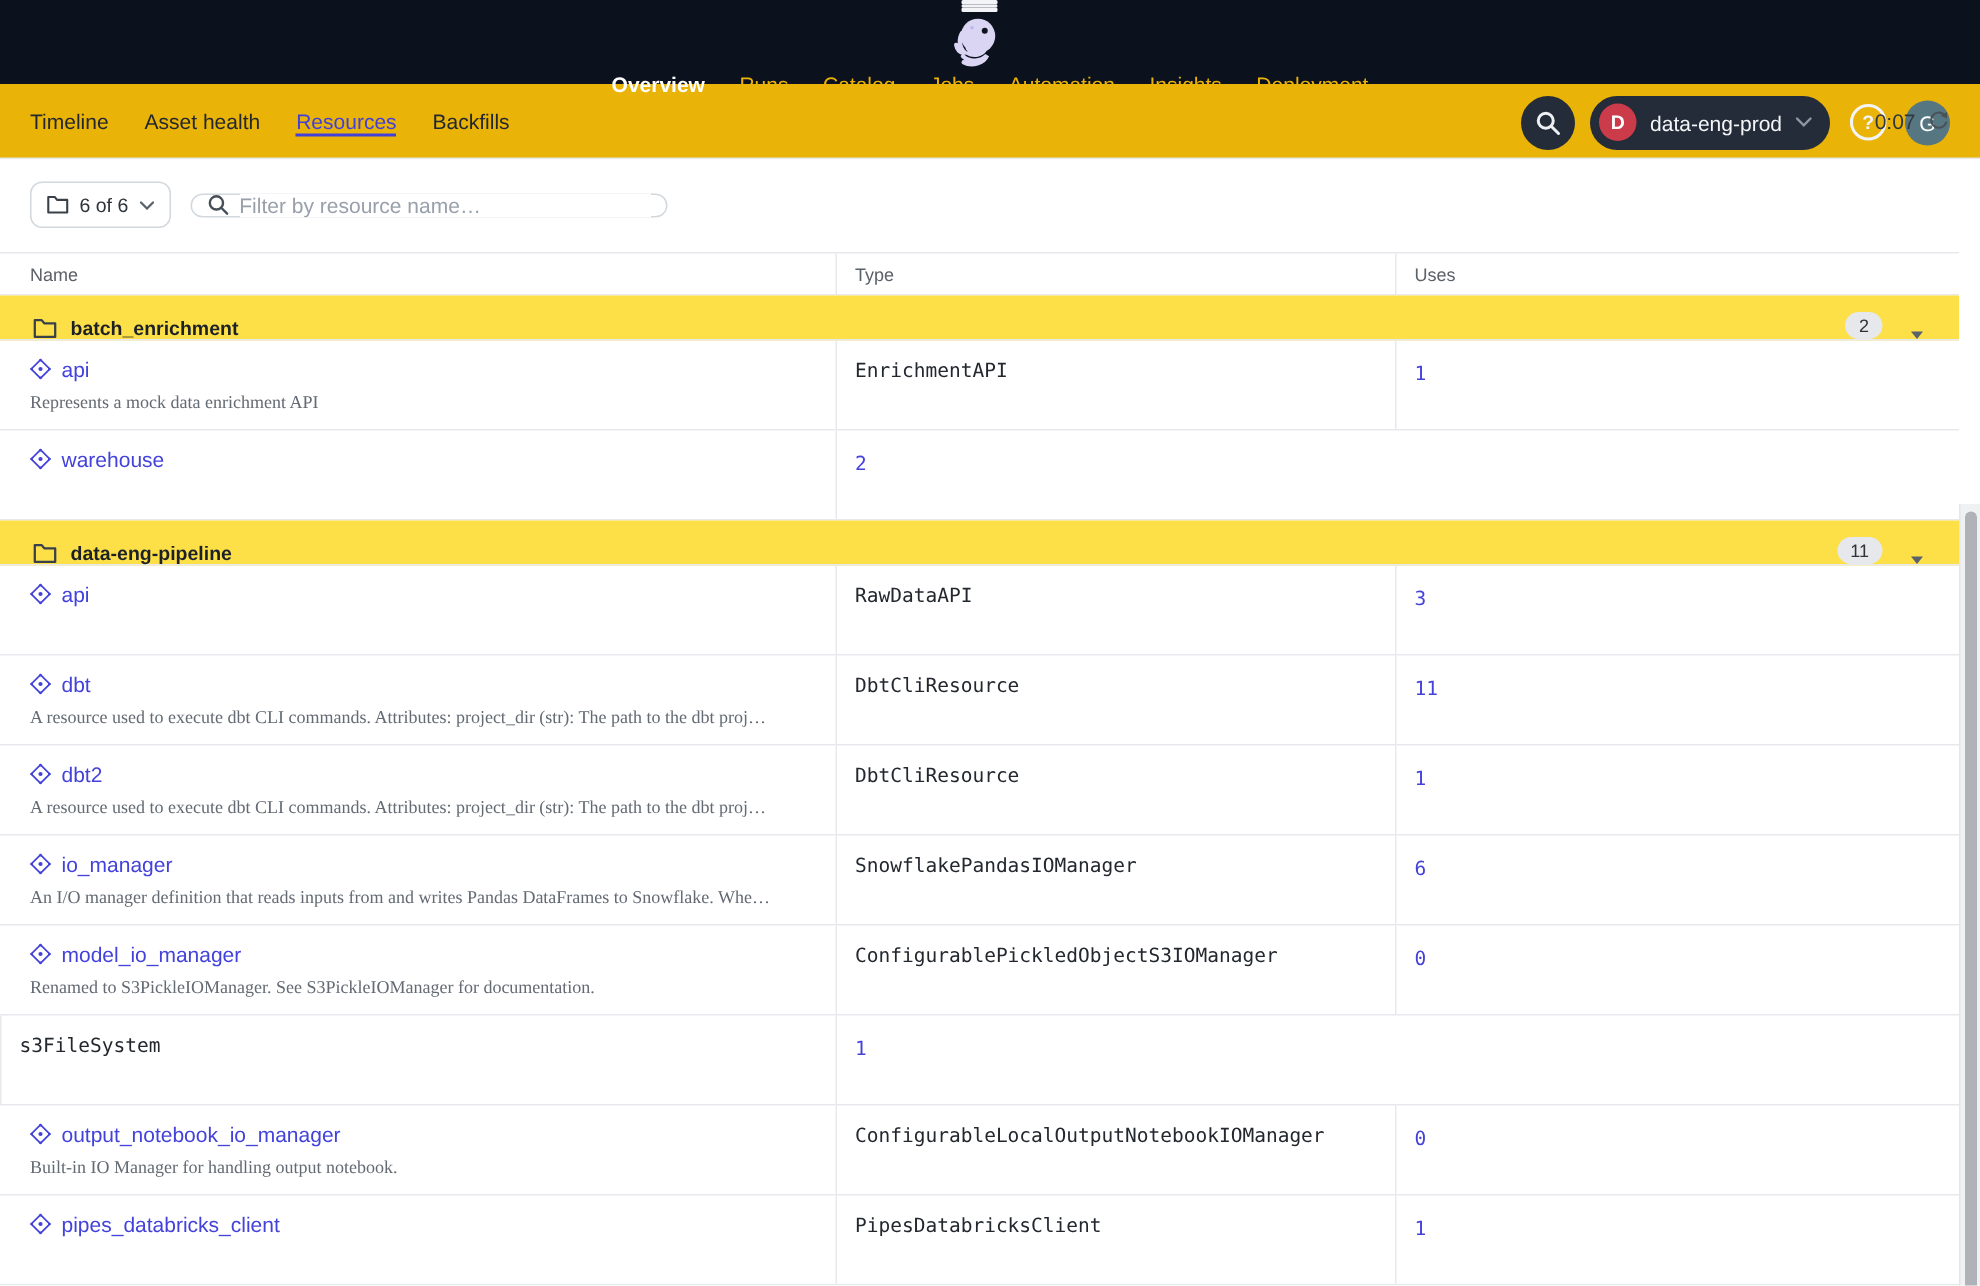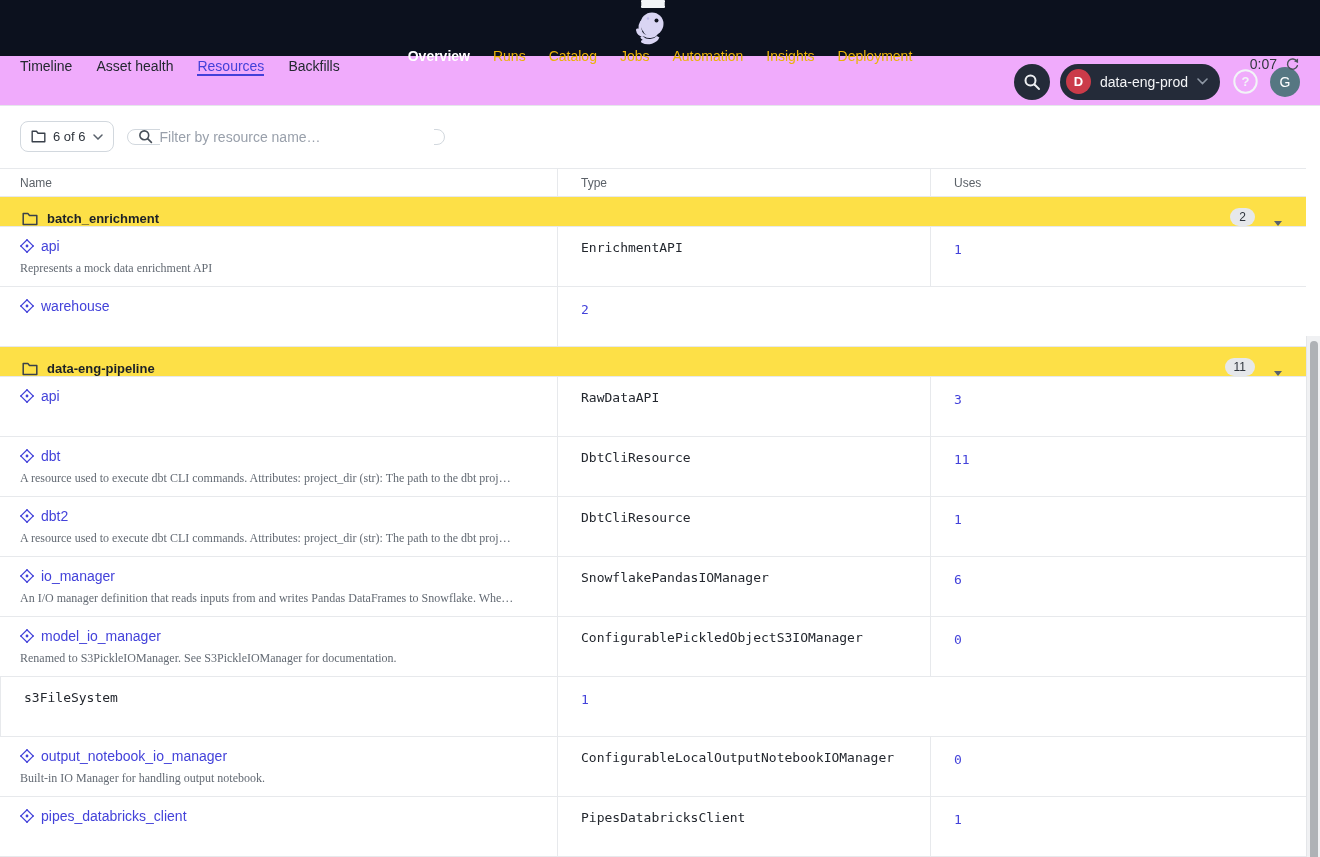--- a/index.html
+++ b/index.html
@@ -16,41 +16,41 @@
   .nav-item.active { color:#ffffff; font-weight:700; }
   .topnav-right { margin-left:auto; display:flex; align-items:center; gap:10px; }
   .circle-btn { width:36px; height:36px; border-radius:50%; background:#242b39; display:flex; align-items:center; justify-content:center; cursor:pointer; }
   .deploy-pill { height:36px; border-radius:18px; background:#242b39; display:flex; align-items:center; gap:9px; padding:0 12px 0 6px; cursor:pointer; }
   .deploy-d { width:25px; height:25px; border-radius:50%; background:#cb3b49; color:#fff; font-size:13px; font-weight:700; display:flex; align-items:center; justify-content:center; }
   .deploy-label { color:#f4f5f7; font-size:14px; }
   .help-btn { width:30px; height:30px; display:flex; align-items:center; justify-content:center; cursor:pointer; }
   .avatar { width:30px; height:30px; border-radius:50%; background:#567782; color:#fff; font-size:14px; display:flex; align-items:center; justify-content:center; cursor:pointer; }
 
   
-  .tabbar { height:50px; background:#f0abfc; border-bottom:1px solid #e5e7eb; display:flex; align-items:flex-start; padding:0 20px;gap:12px; }
+  .tabbar { height:50px; background:#eab308; border-bottom:1px solid #e5e7eb; display:flex; align-items:center; padding:0 20px;gap:12px; }
   .tabs { display:flex; gap:24px; }
   .tab { display:flex; align-items:center; font-size:14px; color:#232830; cursor:pointer; border-bottom:2px solid transparent; padding-top:2px; }
   .tab.active { color:#4340d9; border-bottom-color:#4340d9; }
   .tabbar-right { margin-left:auto; display:flex; align-items:center; gap:8px; }
   .timer { font-size:14px; color:#30373e; }
 
   
   .toolbar { display:flex; align-items:center; gap:13px; padding:15px 20px 16px; }
   .filter-btn { height:31px; border:1px solid #d2d8de; border-radius:8px; background:#fff; display:flex; align-items:center; gap:7px; padding:0 10px; font-size:13px; color:#2e343c; cursor:pointer; }
   .search-box { height:16px; width:318px; border:1px solid #d2d8de; border-radius:8px; background:#fff; display:flex; align-items:center; padding:0 10px; gap:7px; }
   .search-box input { border:none; outline:none; flex:1; font-size:14px; color:#2e343c; font-family:"Liberation Sans",sans-serif; }
   .search-box input::placeholder { color:#99a0ab; }
 
   
   .table-wrap { position:relative; }
   .tgrid { display:grid; grid-template-columns:557px 373px 376px; }
   .thead { border-top:1px solid #e7e9ec; border-bottom:1px solid #e7e9ec; height:29px; }
   .thead .cell { font-size:12px; color:#5b6168; display:flex; align-items:center; }
   .cell-name { padding-left:20px; }
-  .cell-type, .cell-uses { padding-left:23px; border-left:1px solid #e7e9ec; }
+  .cell-type, .cell-uses { padding-left:12px; border-left:1px solid #e7e9ec; }
   .group-row { height:30px; background:#fde047; border-bottom:1px solid #e7e9ec; display:flex; align-items:flex-end; padding:0 24px 0 22px; cursor:pointer; }
   .group-name { margin-left:9px; font-size:13px; font-weight:700; color:#1c2127; }
   .group-spacer { flex:1; }
   .count-badge { background:#e6e8eb; border-radius:10px; padding:2px 9px; font-size:12px; color:#2e343c; }
   .caret-down { width:0; height:0; border-left:4.5px solid transparent; border-right:4.5px solid transparent; border-top:5.5px solid #59616b; margin-left:19px; cursor:pointer; }
   .rrow { min-height:60px; border-bottom:1px solid #e7e9ec; }
   .rrow .cell-name { padding:11px 20px 0; }
   .name-line { display:flex; align-items:center; gap:7px; }
   .res-link { font-size:14px; font-weight:500; color:#4342da; text-decoration:none; cursor:pointer; }
   .res-desc { margin-top:7px; margin-left:0; font-size:12px; color:#636a73; white-space:nowrap; overflow:hidden; text-overflow:ellipsis; max-width:515px;font-family:Liberation Serif, serif; }

